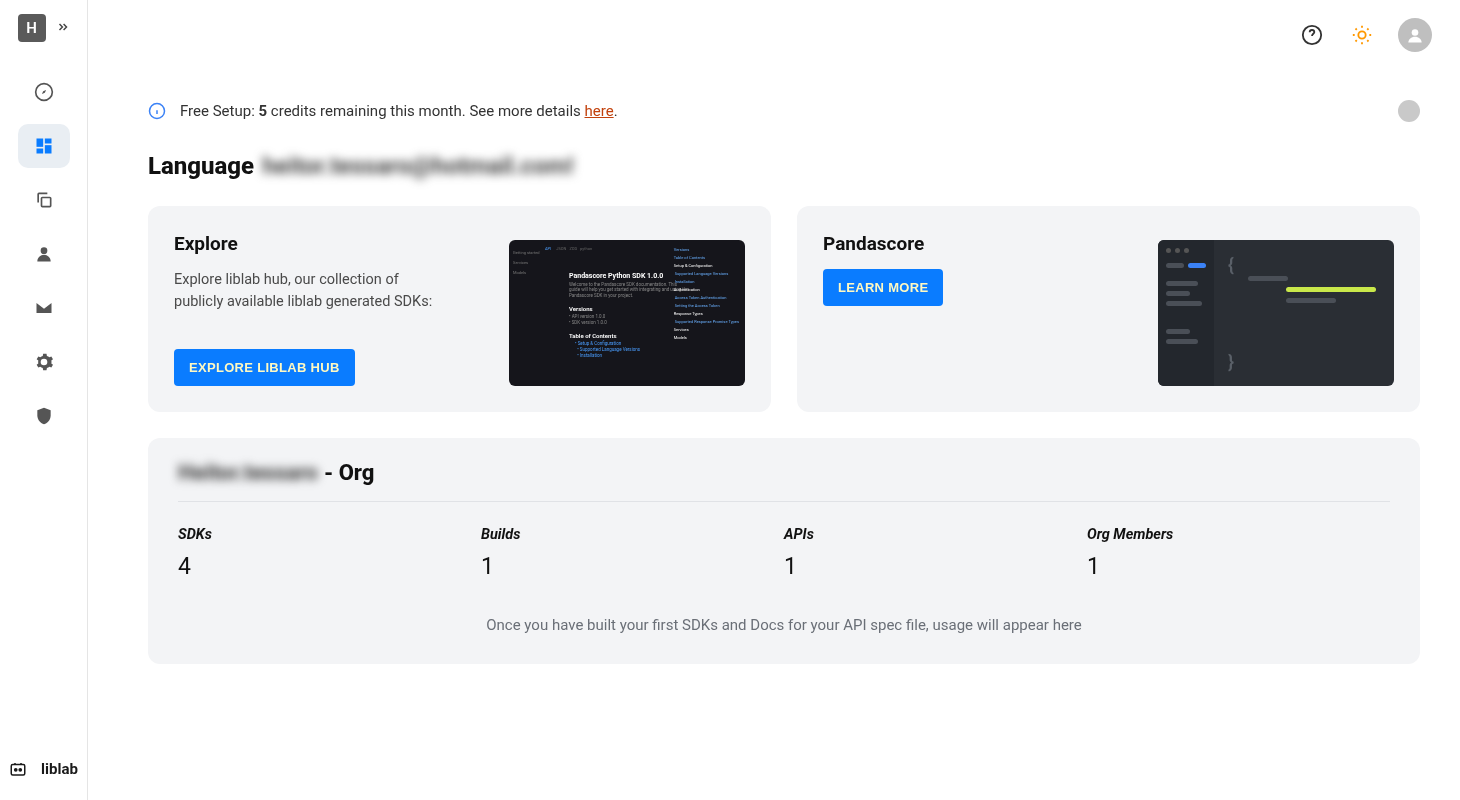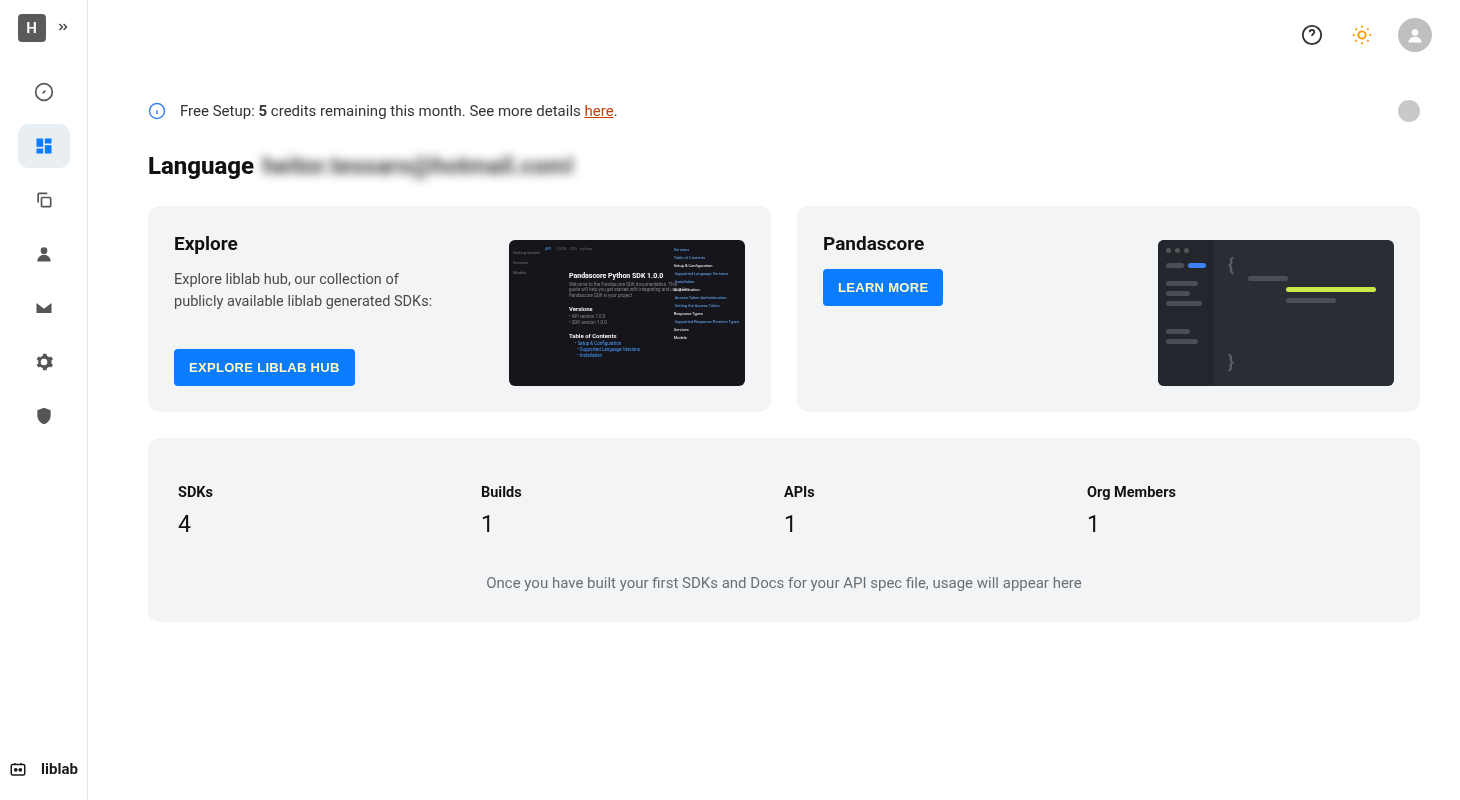--- a/index.html
+++ b/index.html
@@ -63,21 +63,21 @@
 .mc-code .line { height: 5px; border-radius: 3px; margin: 6px 0; }
 .mc-code .l1 { width: 40px; background: #4a4f57; margin-left: 20px; }
 .mc-code .l2 { width: 90px; background: #c9e84a; margin-left: 58px; }
 .mc-code .l3 { width: 50px; background: #4a4f57; margin-left: 58px; }
 
 .org-card { background: #f3f4f6; border-radius: 12px; padding: 22px 30px 30px; }
 .org-title { font-size: 22px; font-weight: 800; color: #111; padding-bottom: 16px; border-bottom: 1px solid #e0e2e6; display: flex; align-items: baseline; gap: 6px; }
 .org-title .blurred { filter: blur(5px); color: #444; }
 .stats { display: flex; margin-top: 24px; gap: 0; }
 .stat { flex: 1; }
-.stat-h { font-size: 14.5px; font-weight: 700; color: #111; margin-bottom: 10px; }
+.stat-h { font-size: 14.5px; font-weight: 700; color: #111; margin-bottom: 10px; font-style: italic; }
 .stat-v { font-size: 23px; font-weight: 400; color: #111; }
 .usage-note { text-align: center; color: #6a6f77; font-size: 15px; margin-top: 36px; }
 </style>
 </head>
 <body>
 
 <div class="app">
   <aside class="sidebar">
     <div class="sidebar-top">
       <div class="sidebar-header">
@@ -233,20 +233,24 @@
               <div class="line l1"></div>
               <div class="line l2"></div>
               <div class="line l3"></div>
               <div class="brace2">}</div>
             </div>
           </div>
         </div>
       </div>
 
       <div class="org-card">
+        <h2 class="org-title">
+          <span class="blurred">Heitor.tessaro</span>
+          <span> - Org</span>
+        </h2>
         <div class="stats">
           <div class="stat">
             <div class="stat-h">SDKs</div>
             <div class="stat-v">4</div>
           </div>
           <div class="stat">
             <div class="stat-h">Builds</div>
             <div class="stat-v">1</div>
           </div>
           <div class="stat">

